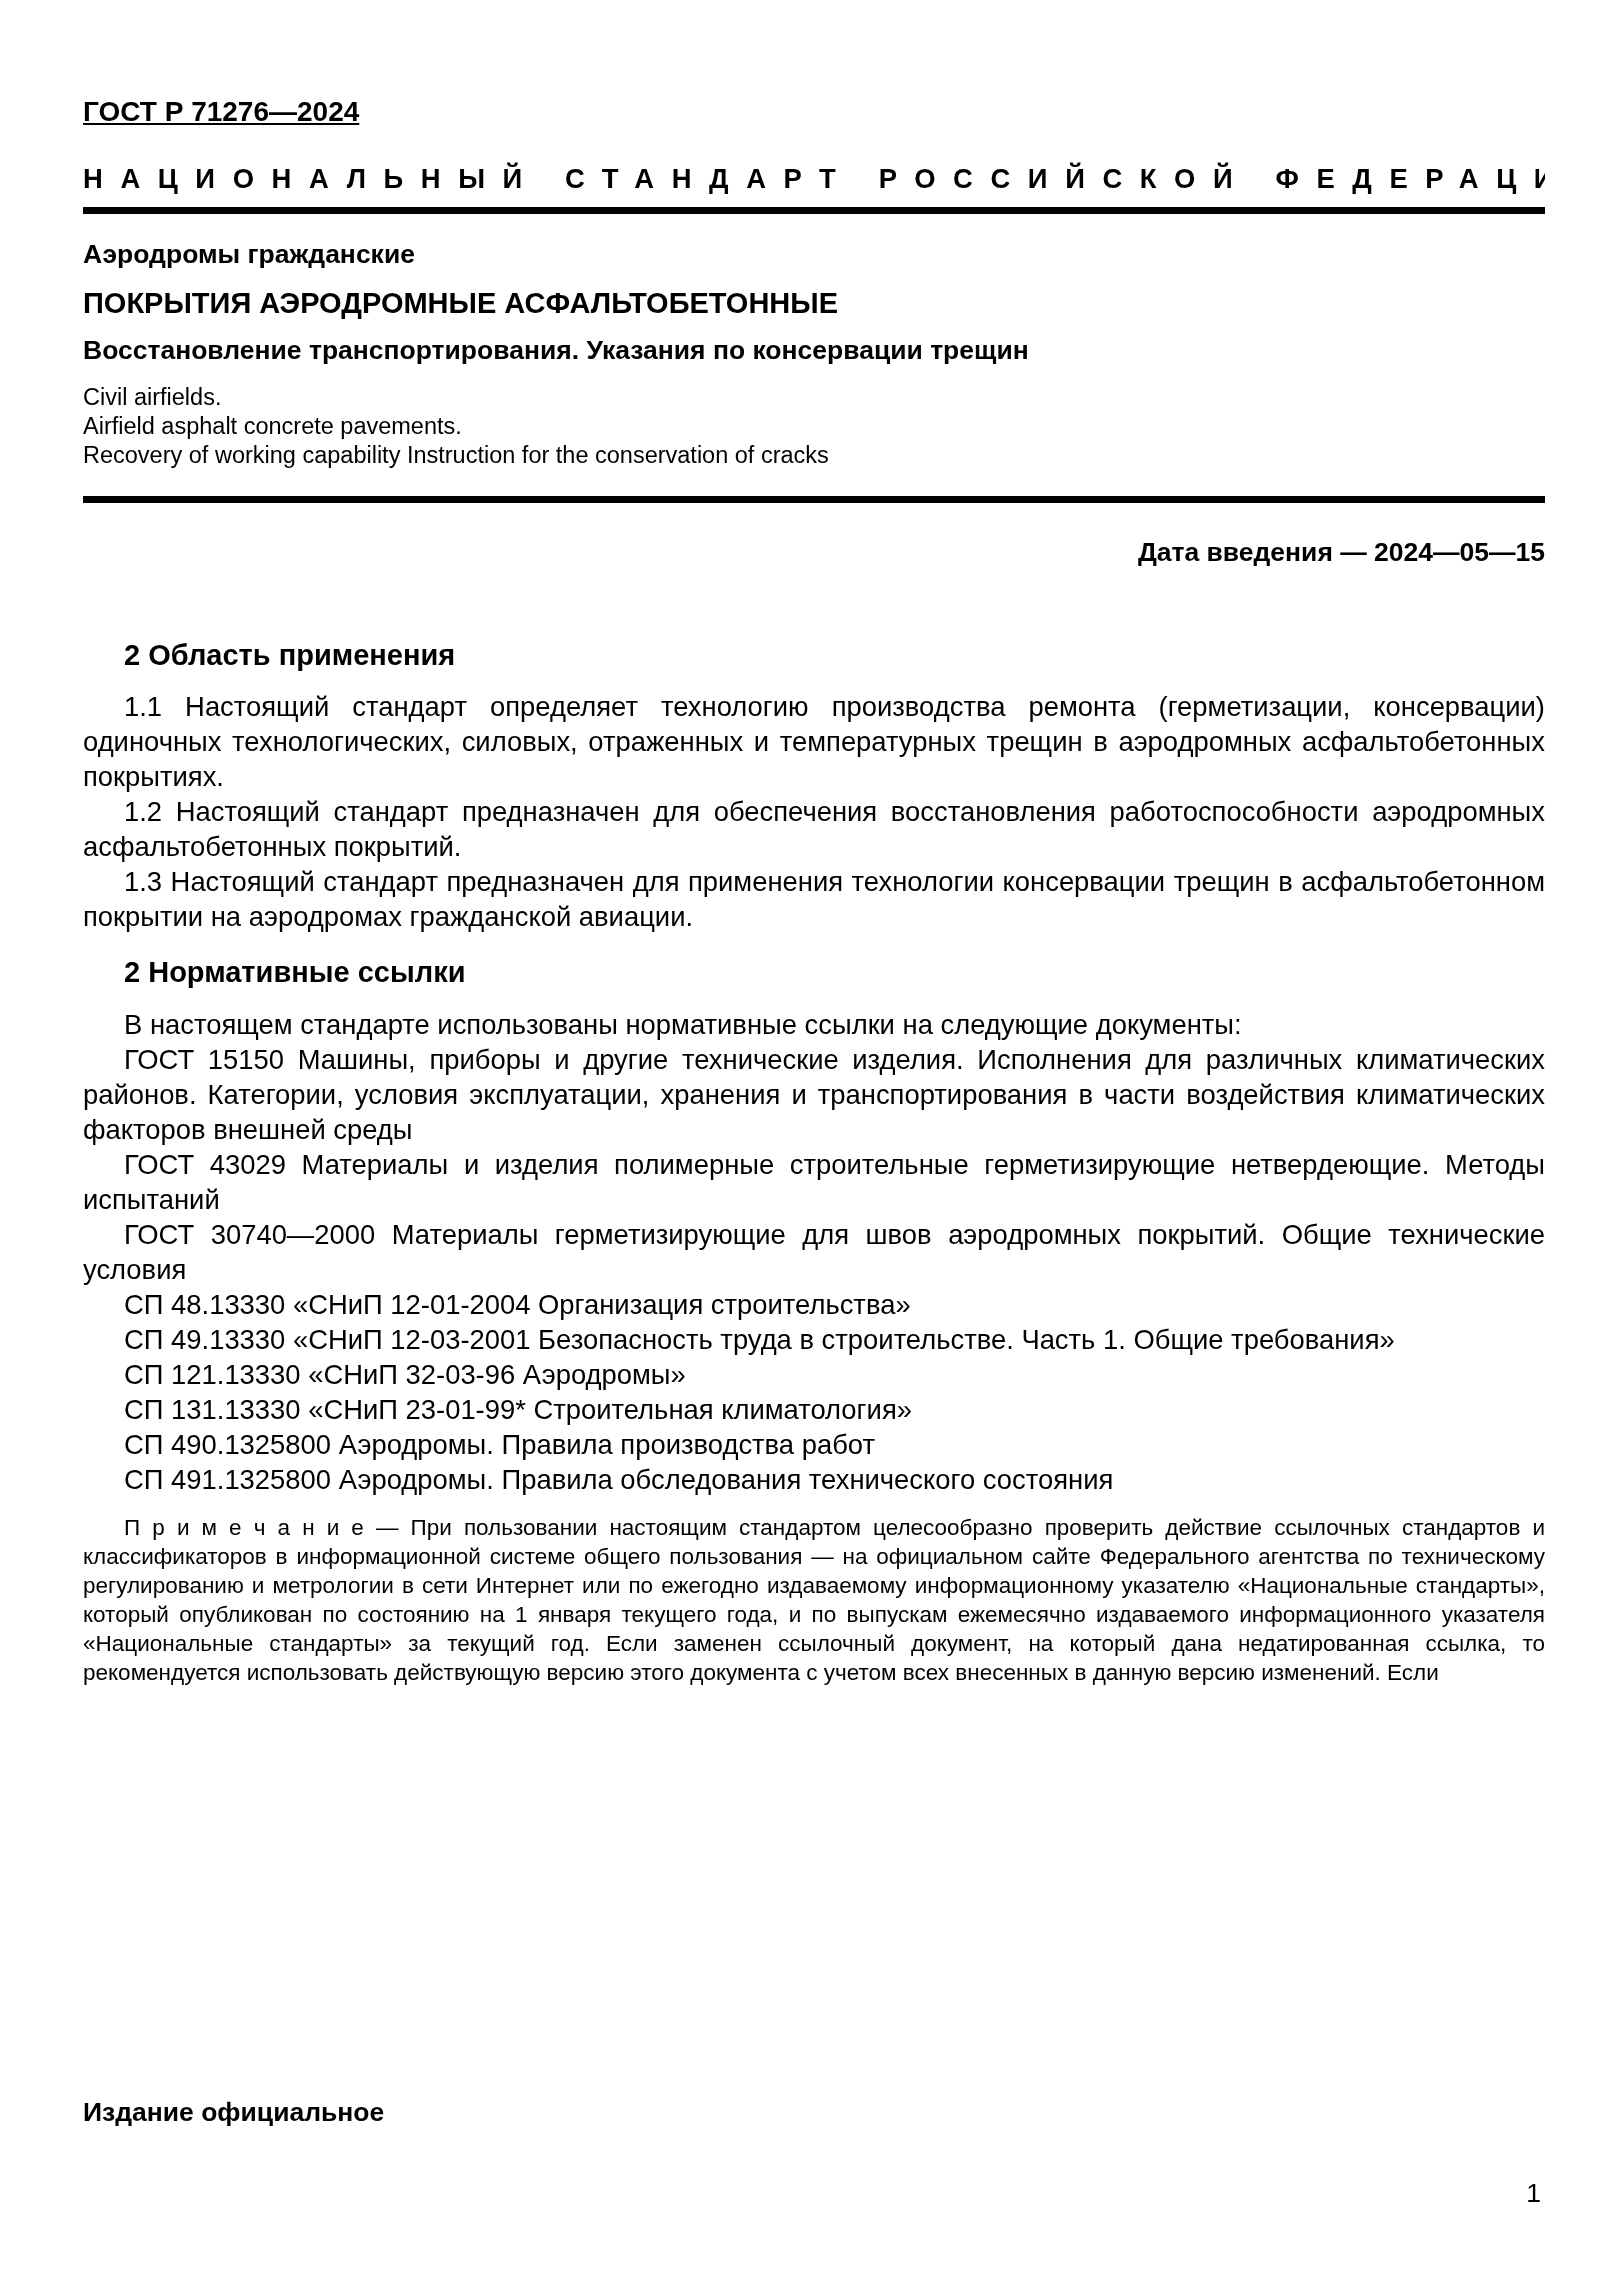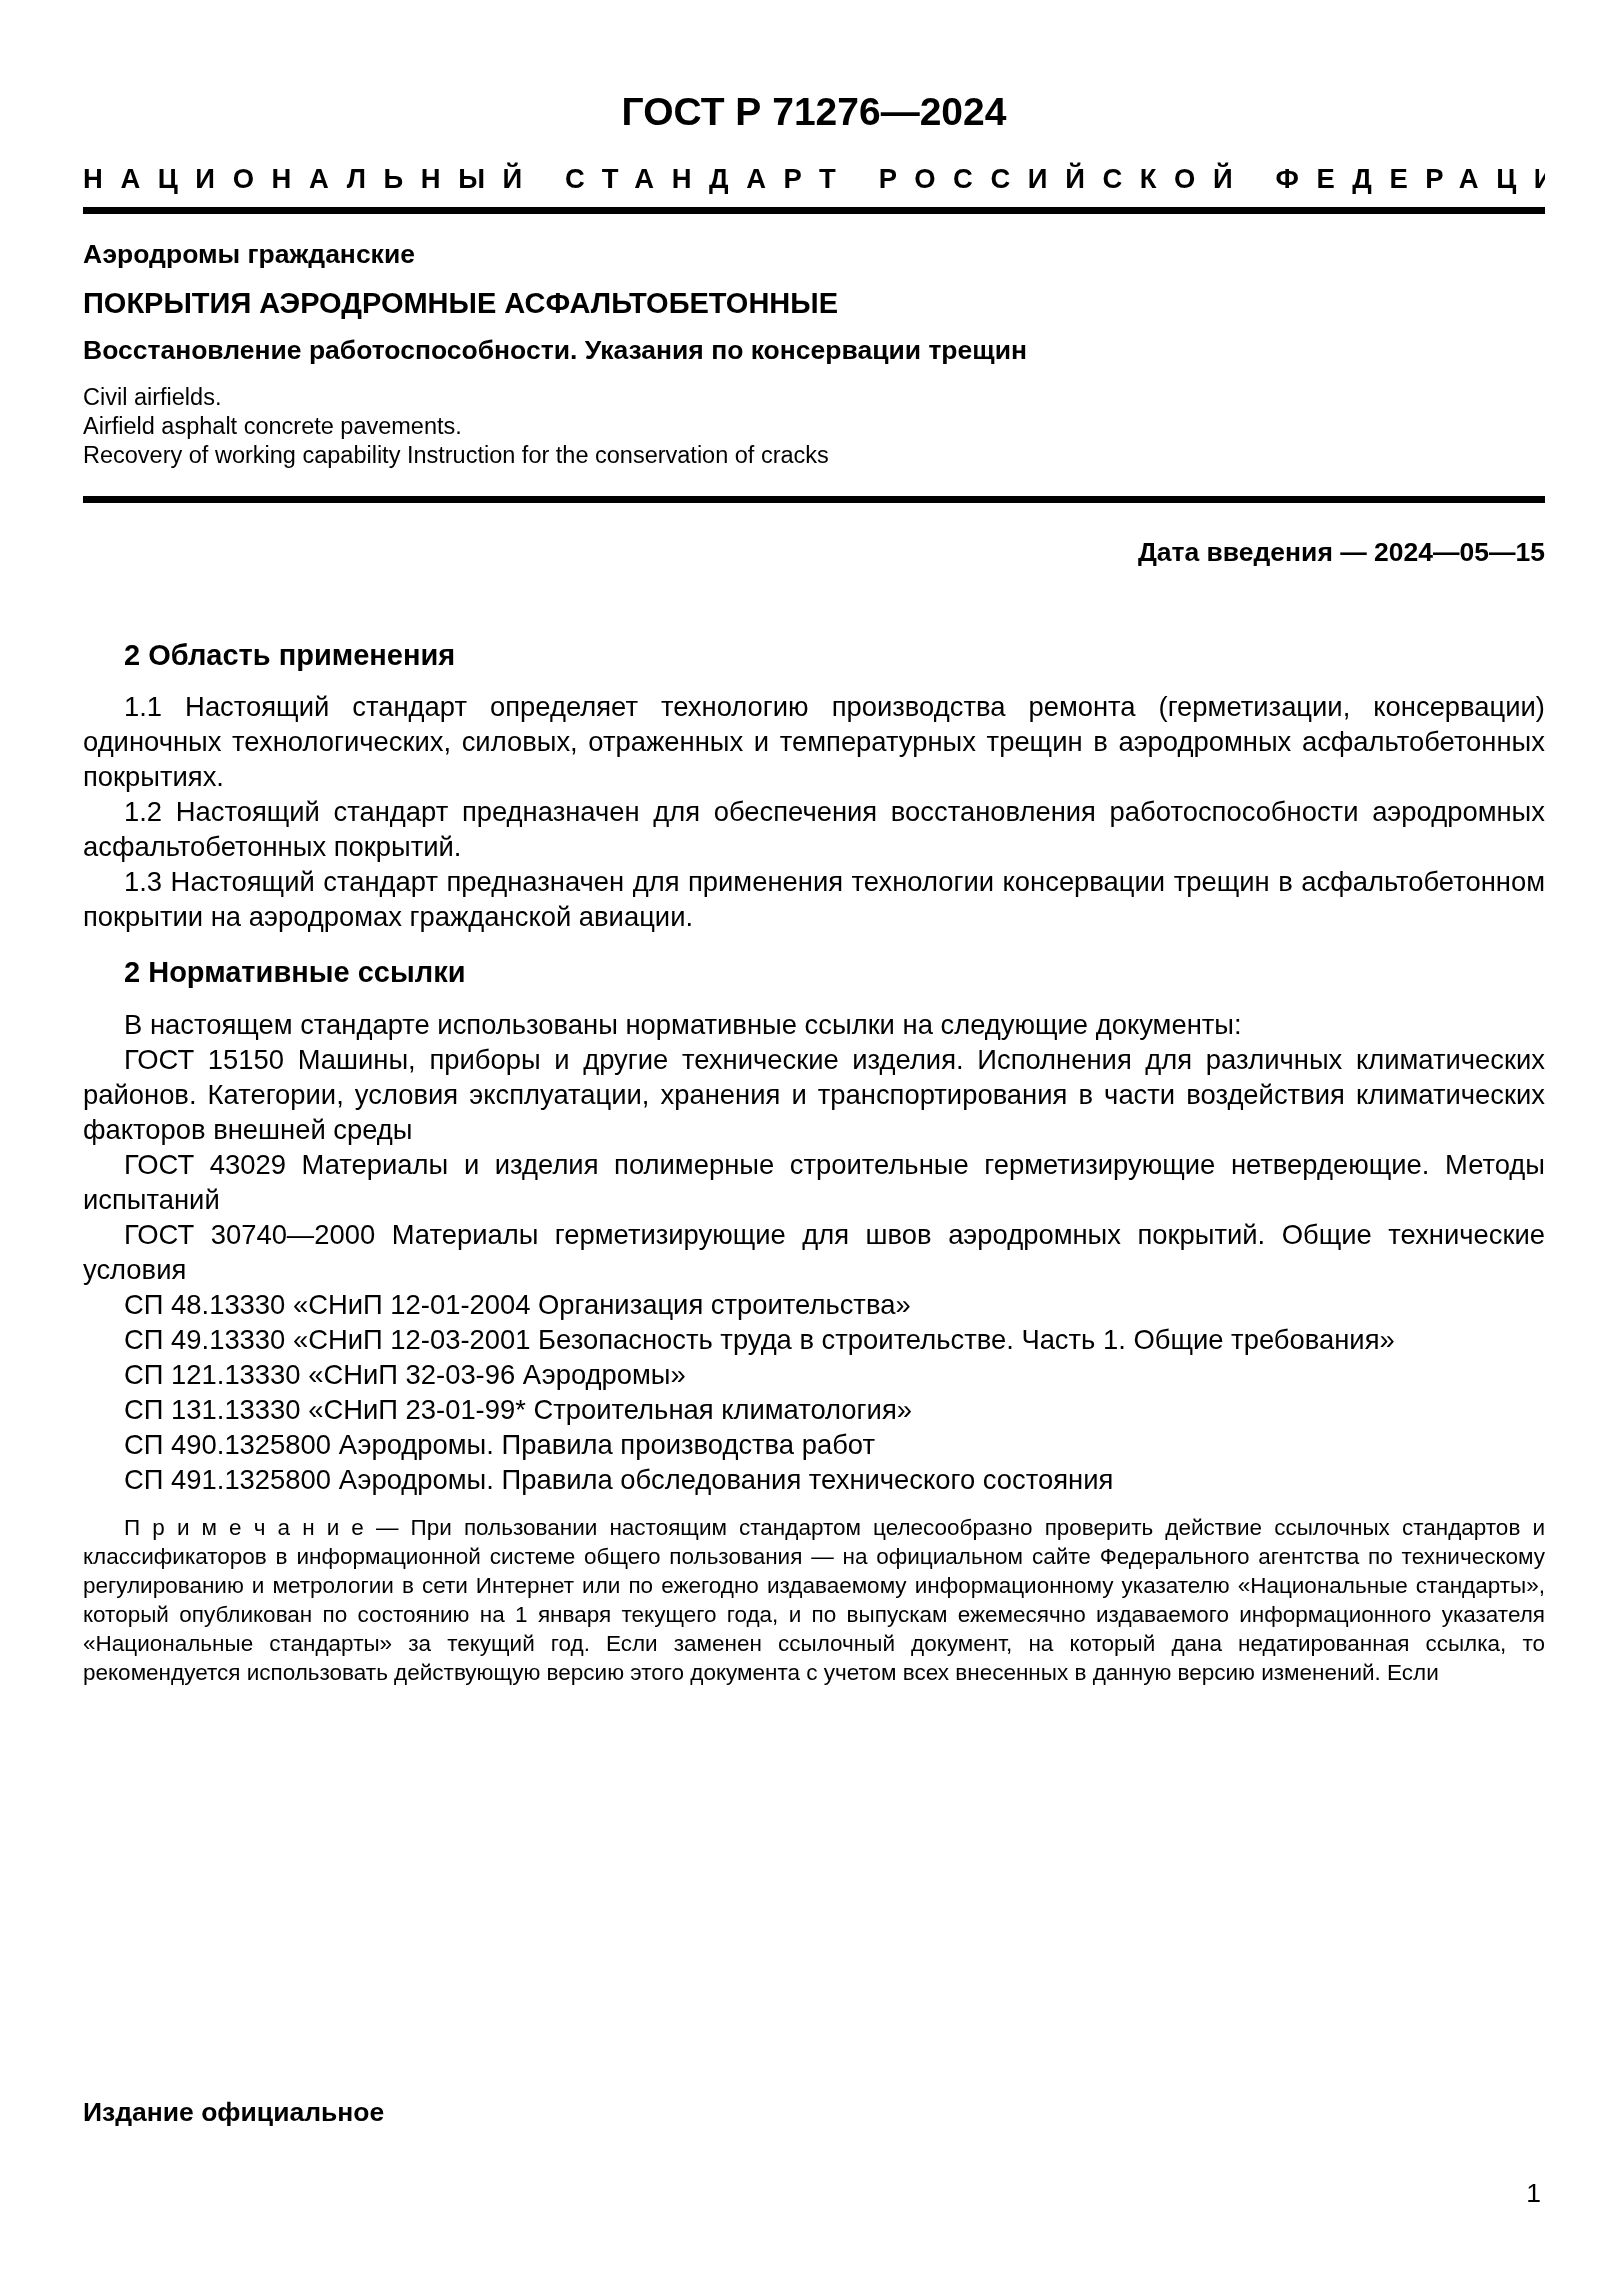--- a/index.html
+++ b/index.html
@@ -14,24 +14,25 @@
     margin: 0 auto;
     background: #ffffff;
     color: #000000;
     font-family: "Liberation Sans", sans-serif;
     box-sizing: border-box;
     padding: 94px 76px 0 83px;
     overflow: hidden;
   }
 
   .doc-number {
-    text-align: center;
+    text-align: left;
     font-weight: bold;
-    font-size: 39px;
+    font-size: 28px;
     line-height: 35px;
+    text-decoration: underline;
   }
 
   .banner {
     margin-top: 33px;
     font-weight: bold;
     font-size: 27.4px;
     line-height: 33px;
     letter-spacing: 17.6px;
     white-space: nowrap;
     overflow: hidden;
@@ -123,21 +124,21 @@
 
   <div class="doc-number">ГОСТ Р 71276—2024</div>
 
   <div class="banner">НАЦИОНАЛЬНЫЙ СТАНДАРТ РОССИЙСКОЙ ФЕДЕРАЦИИ</div>
 
   <div class="rule upper"></div>
 
   <div class="title-block">
     <div class="subject">Аэродромы гражданские</div>
     <div class="main-title">ПОКРЫТИЯ АЭРОДРОМНЫЕ АСФАЛЬТОБЕТОННЫЕ</div>
-    <div class="subtitle">Восстановление работоспособности. Указания по консервации трещин</div>
+    <div class="subtitle">Восстановление транспортирования. Указания по консервации трещин</div>
     <div class="english">
       <div>Civil airfields.</div>
       <div>Airfield asphalt concrete pavements.</div>
       <div>Recovery of working capability Instruction for the conservation of cracks</div>
     </div>
   </div>
 
   <div class="rule lower"></div>
 
   <div class="date-line">Дата введения — 2024—05—15</div>

